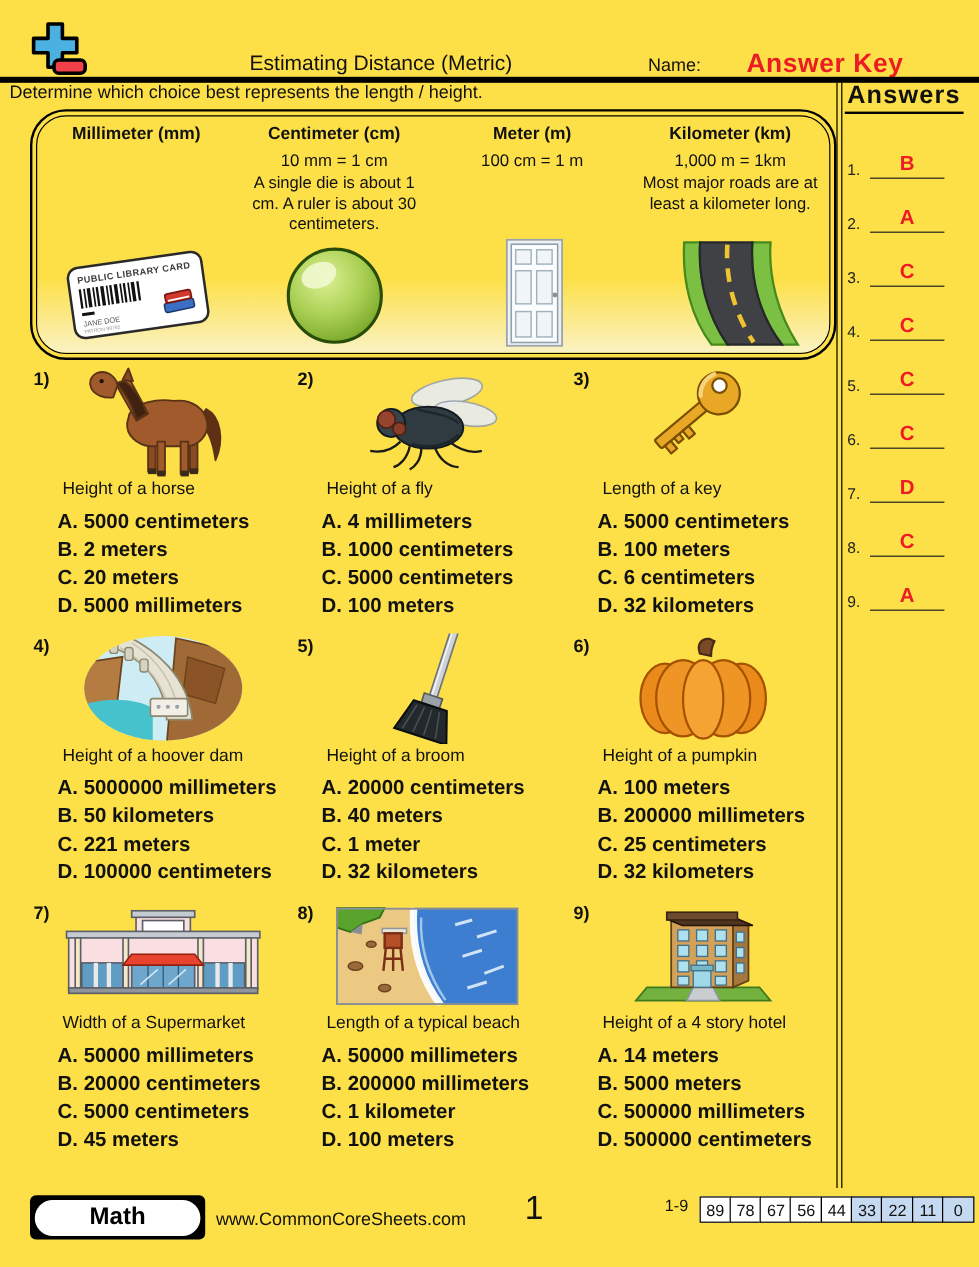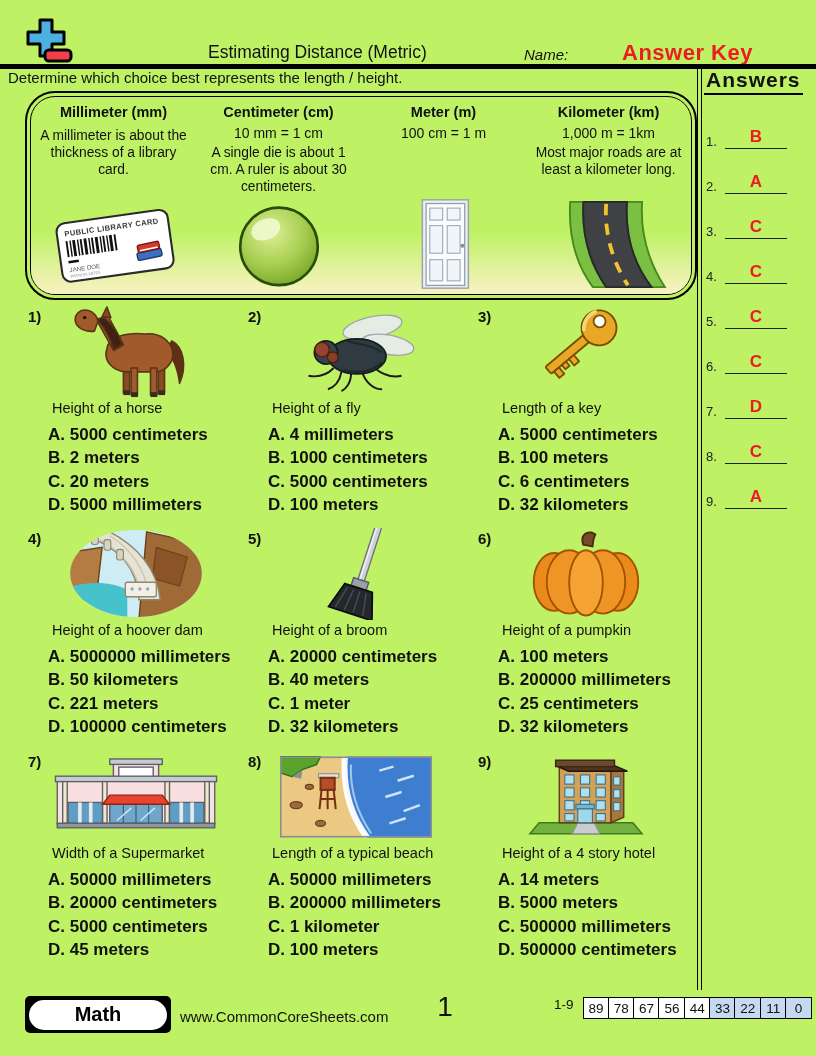--- a/index.html
+++ b/index.html
@@ -1,21 +1,21 @@
 <!DOCTYPE html>
 <html><head>
 <meta charset="utf-8">
 <style>
   html,body{margin:0;padding:0;background:#e9e9e9;}
-  .page{position:relative;width:816px;height:1056px;background:#bef264;margin:0 auto;
+  .page{position:relative;width:816px;height:1056px;background:#fde047;margin:0 auto;
         font-family:"Liberation Sans",sans-serif;color:#111;overflow:hidden;}
   
   .logo{position:absolute;left:18px;top:16px;}
   .title{position:absolute;left:208px;top:42px;font-size:17.5px;}
-  .name-label{position:absolute;left:524px;top:46px;font-size:15px;font-style:italic;}
+  .name-label{position:absolute;left:540px;top:46px;font-size:15px;}
   .name-value{position:absolute;left:622px;top:40px;font-size:22px;font-weight:bold;color:#ed1c24;letter-spacing:.5px;}
   .header-rule{position:absolute;left:0;top:64px;width:816px;height:4.5px;background:#000;}
   .instruction{position:absolute;left:8px;top:69px;width:670px;font-size:15px;font-weight:normal;}
   
   .vdivider{position:absolute;left:697px;top:69px;height:921px;width:3px;border-left:1.8px solid #000;border-right:1.8px solid #000;}
   .answers-title{position:absolute;left:704px;top:68px;font-size:21px;font-weight:bold;letter-spacing:1px;border-bottom:2.5px solid #000;padding:0 2px 1px 2px;}
   .answers-list{position:absolute;left:706px;top:104px;width:104px;}
   .ans-item{height:45px;display:flex;align-items:flex-end;}
   .ans-num{font-size:13px;color:#222;}
   .ans-slot{width:62px;margin-left:8px;border-bottom:1.8px solid #222;text-align:center;
@@ -110,21 +110,20 @@
         <span class="ans-slot">A</span>
       </div>
   </div>
 
   <div class="refbox">
     <div class="refbox-inner">
       <div class="ref-tint"></div>
       <div class="ref-cols">
         <div class="ref-col">
           <div class="ref-title">Millimeter (mm)</div>
-          <div class="ref-desc">A millimeter is about the thickness of a library card.</div>
           <div class="ref-img">
             <svg width="152" height="90" viewBox="0 0 160 92">
               <g transform="rotate(-8 80 46)">
                 <rect x="22" y="16" width="118" height="62" rx="9" fill="#fff" stroke="#2a2a2a" stroke-width="2.2"></rect>
                 <text x="30" y="30" font-size="8" font-weight="bold" fill="#3a3a3a" letter-spacing="0.4" font-family="Liberation Sans, sans-serif">PUBLIC LIBRARY CARD</text>
                 <g fill="#111">
                   <rect x="30" y="35" width="2" height="17"></rect>
                     <rect x="34" y="35" width="1.5" height="17"></rect>
                   <rect x="37" y="35" width="3" height="17"></rect>
                     <rect x="42" y="35" width="1.5" height="17"></rect>

